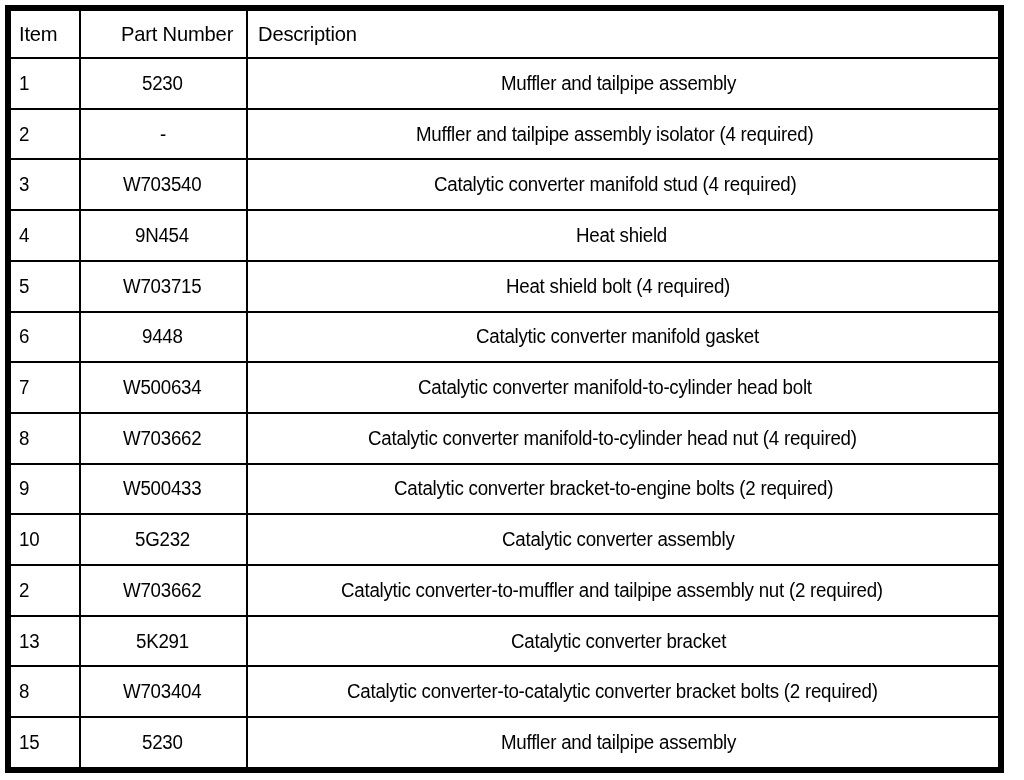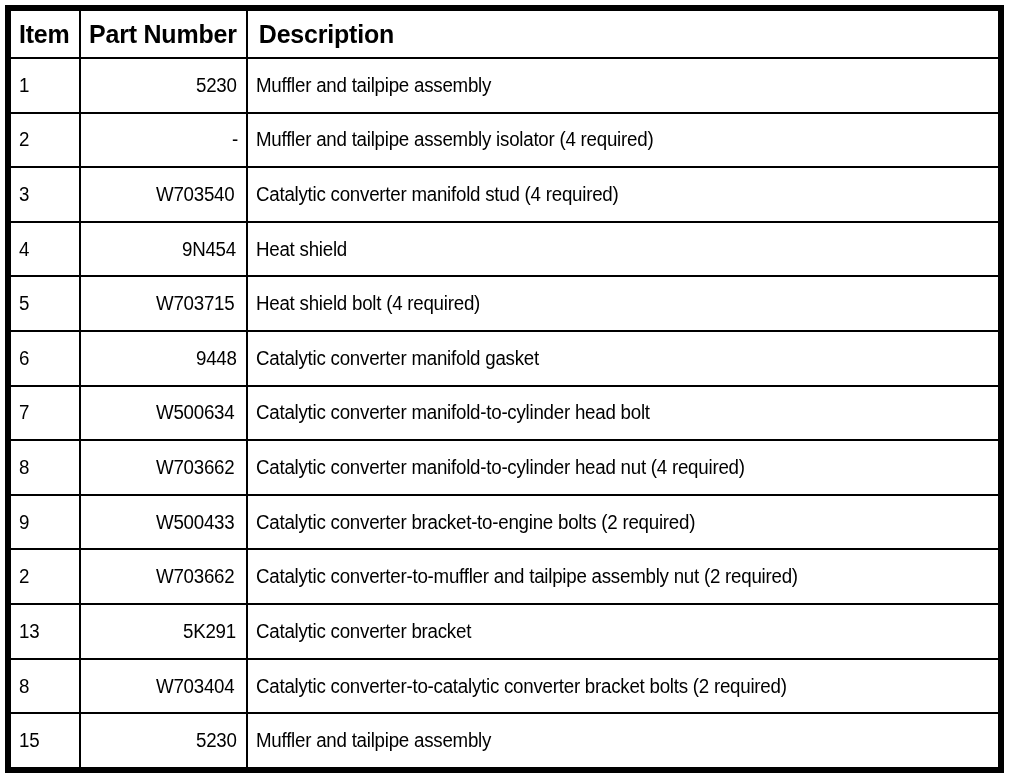--- a/index.html
+++ b/index.html
@@ -53,39 +53,39 @@
     border: 2px solid #000000;
     padding: 0 8px;
     vertical-align: middle;
     background: #ffffff;
     overflow: hidden;
     white-space: nowrap;
   }
 
   
   table.parts-table thead th {
-    font-weight: bold;
-    font-size: 26px;
+    font-weight: normal;
+    font-size: 21px;
     height: 46px;
     letter-spacing: -0.2px;
   }
   th.th-item { text-align: left; padding-left: 9px; }
-  th.th-part { text-align: center; padding-left: 10px; margin-left: 41px; }
+  th.th-part { text-align: right; padding-left: 10px; margin-left: 41px; }
   th.th-desc { text-align: left; }
 
   
   table.parts-table tbody td {
     font-weight: normal;
     font-size: 19.5px;
     height: 48px;
     letter-spacing: -0.25px;
   }
   td.cell-item { text-align: left; padding-left: 9px; }
-  td.cell-part { text-align: right; padding-left: 10px; }
-  td.cell-desc { text-align: left; padding-left: 10px; margin-top: 7px; }
+  td.cell-part { text-align: center; padding-left: 10px; }
+  td.cell-desc { text-align: center; padding-left: 10px; margin-top: 7px; }
 
   
   .condensed {
     display: inline-block;
     transform: scaleX(0.96);
     transform-origin: left center;
   }
   th.th-desc .condensed { transform-origin: center center; }
 </style>
 </head>
@@ -146,20 +146,25 @@
           <td class="cell-item"><span class="condensed">8</span></td>
           <td class="cell-part"><span class="condensed">W703662</span></td>
           <td class="cell-desc"><span class="condensed">Catalytic converter manifold-to-cylinder head nut (4 required)</span></td>
         </tr>
         <tr>
           <td class="cell-item"><span class="condensed">9</span></td>
           <td class="cell-part"><span class="condensed">W500433</span></td>
           <td class="cell-desc"><span class="condensed">Catalytic converter bracket-to-engine bolts (2 required)</span></td>
         </tr>
         <tr>
+          <td class="cell-item"><span class="condensed">10</span></td>
+          <td class="cell-part"><span class="condensed">5G232</span></td>
+          <td class="cell-desc"><span class="condensed">Catalytic converter assembly</span></td>
+        </tr>
+        <tr>
           <td class="cell-item"><span class="condensed">2</span></td>
           <td class="cell-part"><span class="condensed">W703662</span></td>
           <td class="cell-desc"><span class="condensed">Catalytic converter-to-muffler and tailpipe assembly nut (2 required)</span></td>
         </tr>
         <tr>
           <td class="cell-item"><span class="condensed">13</span></td>
           <td class="cell-part"><span class="condensed">5K291</span></td>
           <td class="cell-desc"><span class="condensed">Catalytic converter bracket</span></td>
         </tr>
         <tr>

